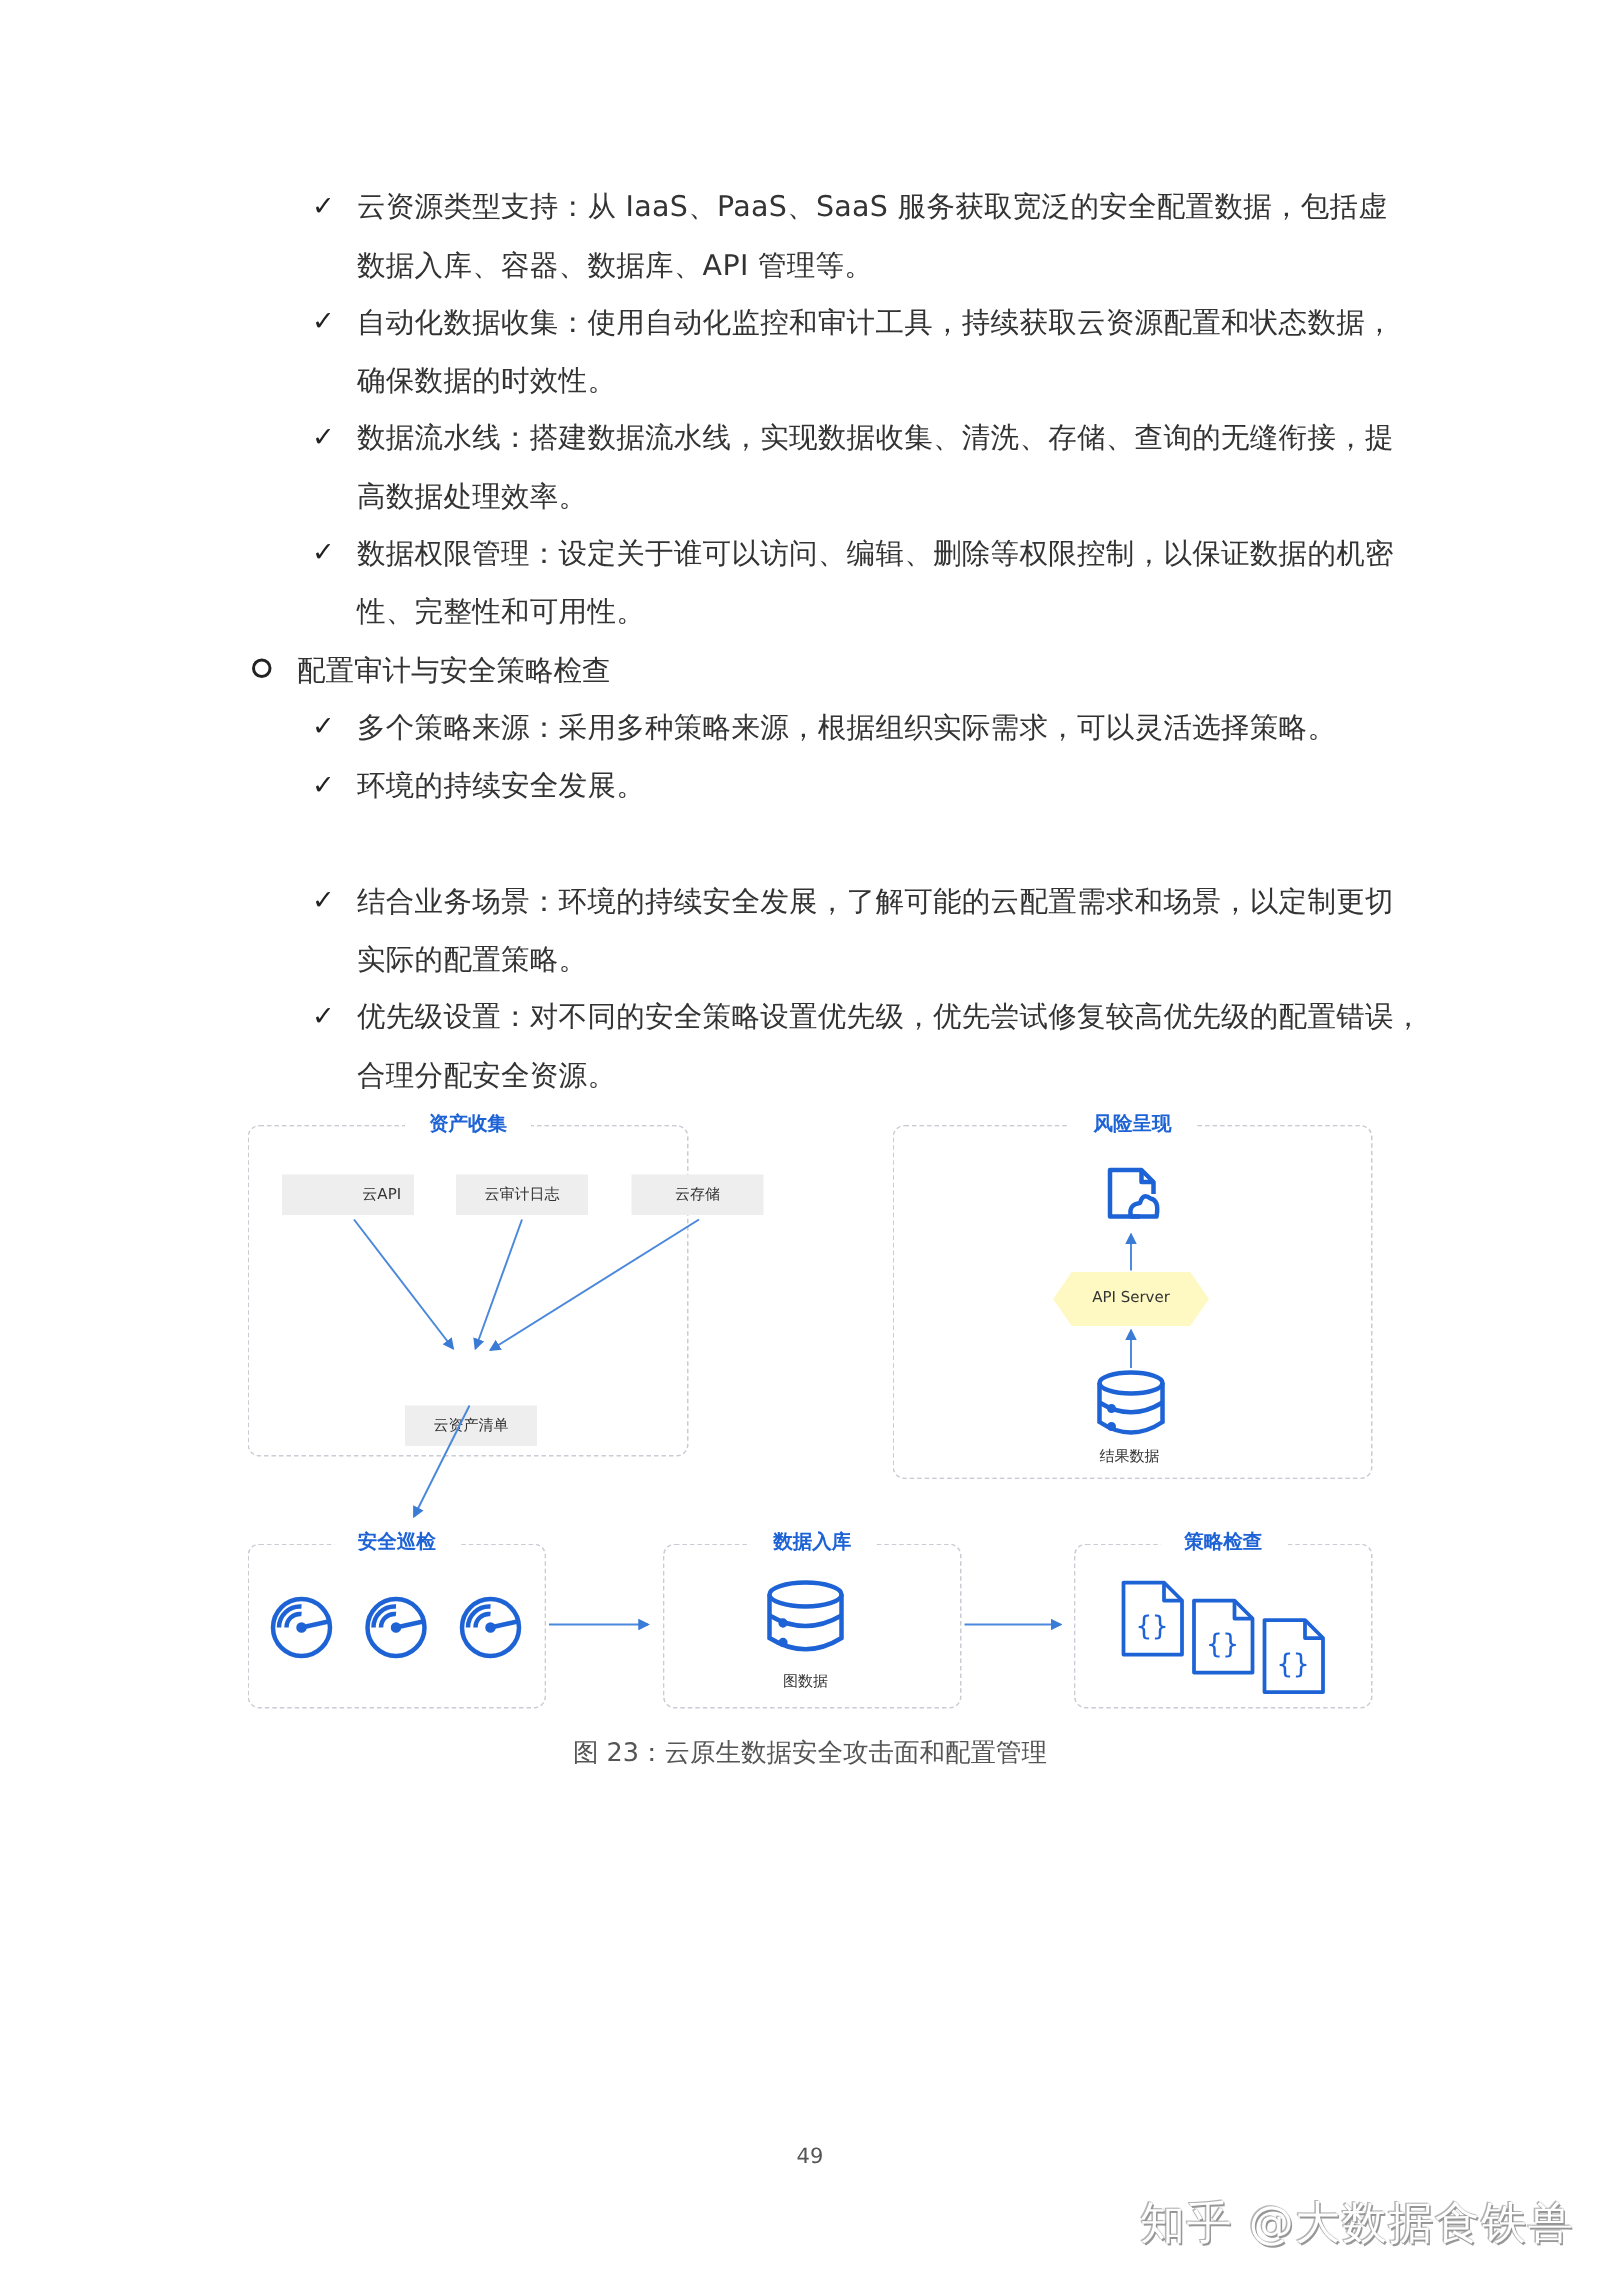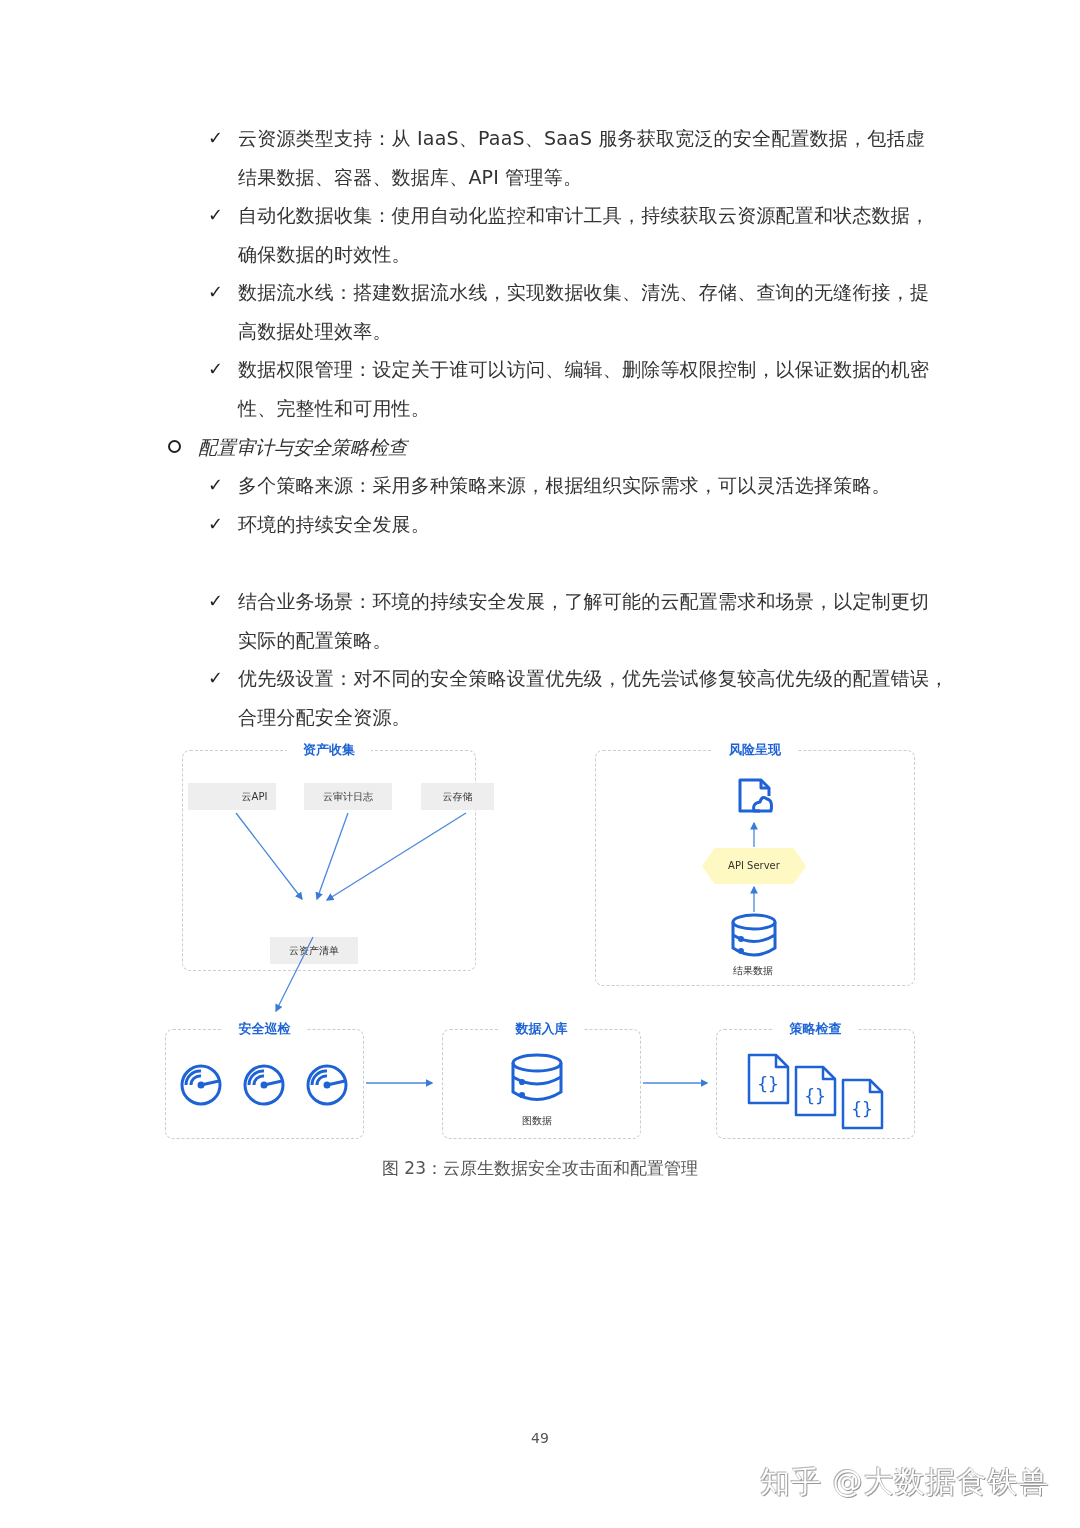--- a/index.html
+++ b/index.html
@@ -9,21 +9,21 @@
       font-family: "DejaVu Sans", "Liberation Sans", sans-serif;
       color: #333333;
       overflow: hidden;
     }
     .page { position: absolute; left: 0; top: 0; width: 1080px; height: 1528px; }
 
     
     .item { position: absolute; left: 208px; width: 750px; font-size: 19px; line-height: 38.5px; color: #333; }
     .item .check { position: absolute; left: 0; top: 0; width: 22px; font-size: 18px; color: #222; }
     .item .txt { display: block; padding-left: 30px; text-align: justify; letter-spacing: 0.2px; }
-    .sub-head { position: absolute; left: 168px; top: 428px; font-size: 19px; line-height: 38px; color: #333; font-style: italic; }
+    .sub-head { position: absolute; left: 168px; top: 428px; font-size: 19px; line-height: 38px; color: #333; }
     .sub-head .circle {
       display: inline-block; width: 13px; height: 13px; border: 2px solid #222; border-radius: 50%;
       margin-right: 17px; vertical-align: 1px;
     }
 
     
     .panel {
       position: absolute; border: 1.5px dashed #c9ccd2; border-radius: 8px; background: #fff;
     }
     .panel-title {
@@ -52,21 +52,21 @@
     }
   </style>
 </head>
 <body>
 
 <div class="page">
 
   <div class="item" style="top:119px;">
     <span class="check">✓</span>
     <span class="txt">云资源类型支持：从 IaaS、PaaS、SaaS 服务获取宽泛的安全配置数据，包括虚</span>
-    <span class="txt">结果数据、容器、数据库、API 管理等。</span>
+    <span class="txt">数据入库、容器、数据库、API 管理等。</span>
   </div>
   <div class="item" style="top:196px;">
     <span class="check">✓</span>
     <span class="txt">自动化数据收集：使用自动化监控和审计工具，持续获取云资源配置和状态数据，</span>
     <span class="txt">确保数据的时效性。</span>
   </div>
   <div class="item" style="top:273px;">
     <span class="check">✓</span>
     <span class="txt">数据流水线：搭建数据流水线，实现数据收集、清洗、存储、查询的无缝衔接，提</span>
     <span class="txt">高数据处理效率。</span>
@@ -95,26 +95,26 @@
     <span class="txt">实际的配置策略。</span>
   </div>
   <div class="item" style="top:659px;">
     <span class="check">✓</span>
     <span class="txt">优先级设置：对不同的安全策略设置优先级，优先尝试修复较高优先级的配置错误，</span>
     <span class="txt">合理分配安全资源。</span>
   </div>
 
   <div>
 
-    <div class="panel" style="left:182px; top:750px; width:294px; height:221px;">
+    <div class="panel" style="left:165px; top:750px; width:294px; height:221px;">
       <span class="panel-title">资产收集</span>
     </div>
     <div class="gbox" style="left:188px; top:783px; width:88px;padding-left:45px;">云API</div>
     <div class="gbox" style="left:304px; top:783px; width:88px;">云审计日志</div>
-    <div class="gbox" style="left:421px; top:783px; width:73px;">云存储</div>
+    <div class="gbox" style="left:421px; top:783px; width:88px;">云存储</div>
     <div class="gbox" style="left:270px; top:909px; width:88px;margin-top:28px;">云资产清单</div>
 
     <div class="panel" style="left:595px; top:750px; width:320px; height:236px;">
       <span class="panel-title">风险呈现</span>
     </div>
     <div class="api-hex">API Server</div>
     <div class="lbl" style="left:713px; top:964px; width:80px;">结果数据</div>
 
     <div class="panel" style="left:165px; top:1029px; width:199px; height:110px;">
       <span class="panel-title">安全巡检</span>

